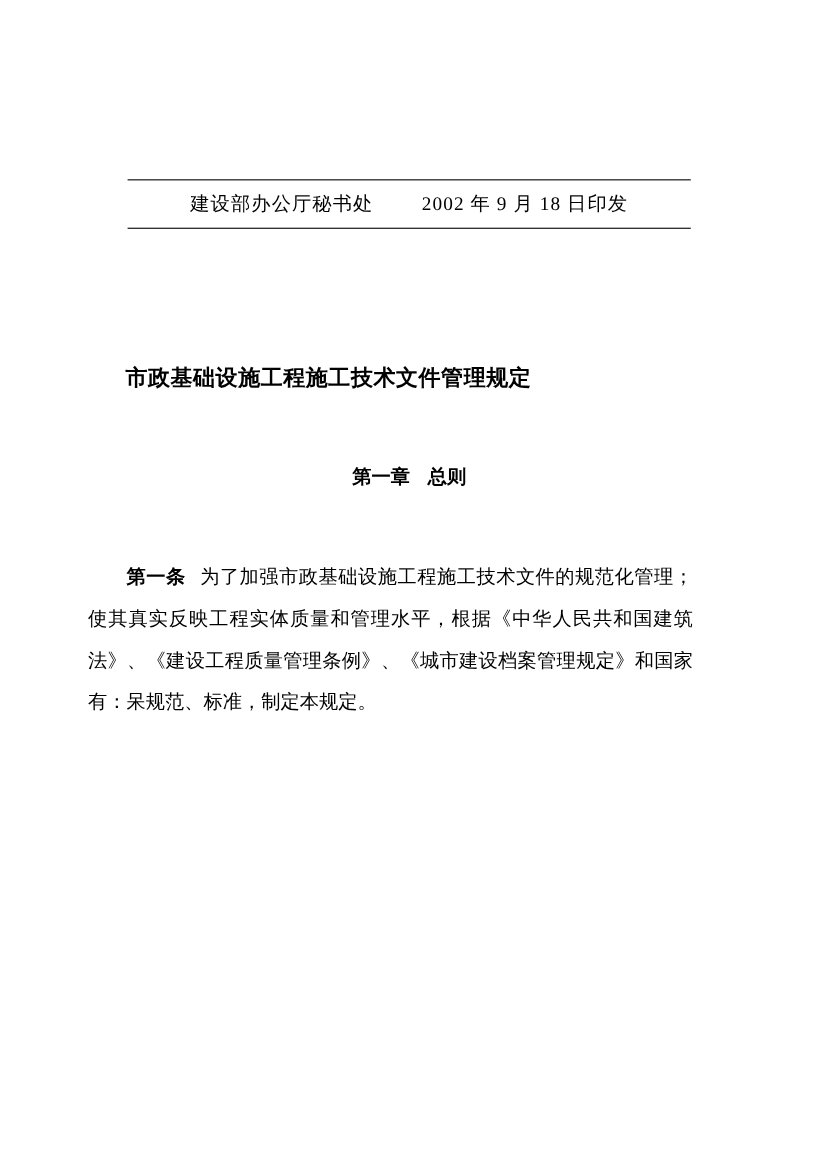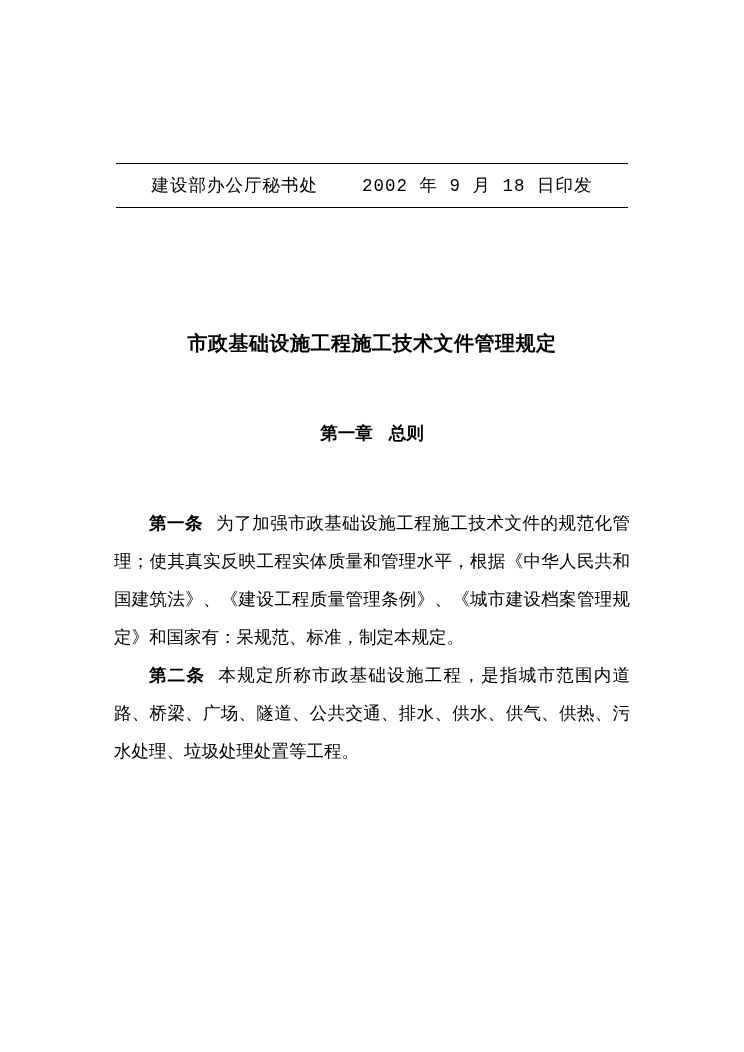--- a/index.html
+++ b/index.html
@@ -7,55 +7,54 @@
     padding: 0;
     background: #e8e8e8;
   }
   .page {
     position: relative;
     width: 744px;
     height: 1052px;
     margin: 0 auto;
     background: #ffffff;
     color: #000000;
-    font-family: Liberation Mono, monospace;
+    font-family: Liberation Serif, serif;
     overflow: hidden;
     box-sizing: border-box;
   }
   .doc-header {
     margin: 163px 116px 0 116px;
     border-top: 1px solid #000000;
     border-bottom: 1px solid #000000;
     padding: 9px 0 10px 0;
     display: flex;
     justify-content: center;
     align-items: baseline;
     gap: 44px;
     font-size: 17.5px;
     letter-spacing: 1px;
     white-space: nowrap;
   }
   .doc-title {
     margin: 122px 114px 0 114px;
-    text-align: center;
     font-size: 20px;
     font-weight: bold;
     letter-spacing: 0.5px;
   }
   .chapter-heading {
     margin: 64px 114px 0 114px;
     text-align: center;
     font-size: 17.5px;
     font-weight: bold;
   }
   .chapter-heading .chapter-number {
     margin-right: 16px;
   }
   .doc-body {
-    margin: 60px 114px 0 114px;
+    margin: 60px 114px 0 80px;
     font-size: 17.5px;
     line-height: 38px;
     text-align: justify;
   }
   .doc-body p {
     margin: 0;
     text-indent: 2em;
   }
   .para-lead {
     font-weight: bold;
@@ -75,18 +74,15 @@
   <div class="doc-title">市政基础设施工程施工技术文件管理规定</div>
 
   <div class="chapter-heading">
     <span class="chapter-number">第一章</span><span>总则</span>
   </div>
 
   <div class="doc-body">
     <p>
       <span class="para-lead">第一条</span><span>为了加强市政基础设施工程施工技术文件的规范化管理；使其真实反映工程实体质量和管理水平，根据《中华人民共和国建筑法》、《建设工程质量管理条例》、《城市建设档案管理规定》和国家有：呆规范、标准，制定本规定。</span>
     </p>
-    <p>
-      <span class="para-lead">第二条</span><span>本规定所称市政基础设施工程，是指城市范围内道路、桥梁、广场、隧道、公共交通、排水、供水、供气、供热、污水处理、垃圾处理处置等工程。</span>
-    </p>
   </div>
 
 </div>
 
 </body></html>

